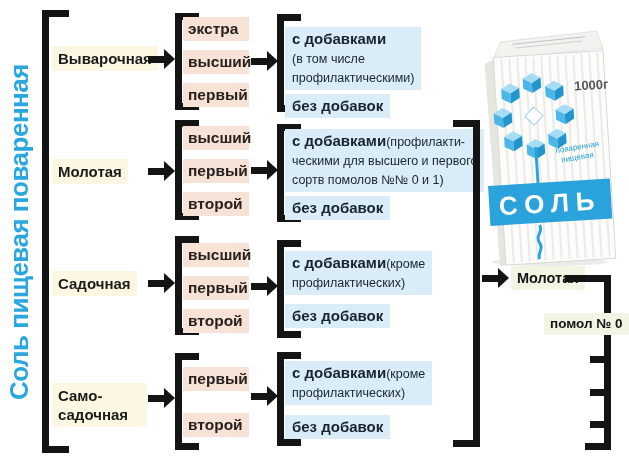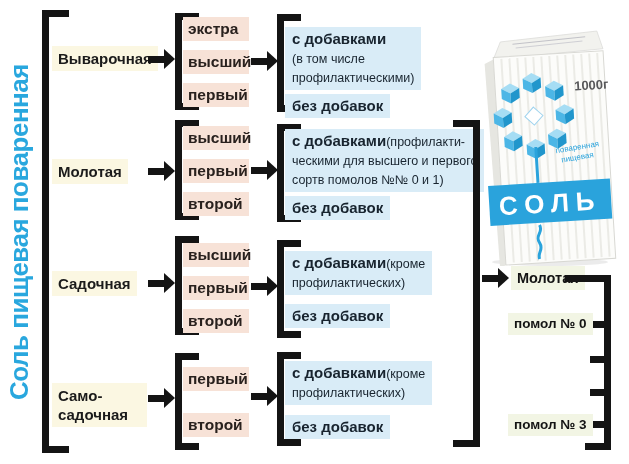--- a/index.html
+++ b/index.html
@@ -13,21 +13,21 @@
   .grade{position:absolute;width:61px;background:#f7e2d7;color:#29211e;font-weight:bold;
          font-size:15.5px;line-height:20px;padding:2px 0 2px 5px;}
   .addwith{position:absolute;background:#d9ecf7;color:#18242f;padding:3px 7px;line-height:17px;}
   .addwith .lead{font-weight:bold;font-size:15px;}
   .addwith .note{font-size:12.5px;white-space:pre-line;}
   .addwithout{position:absolute;background:#d9ecf7;color:#18242f;font-weight:bold;
               font-size:15px;line-height:18px;padding:3px 7px;}
   .ground{position:absolute;background:#f2f5e4;color:#141414;font-weight:bold;
           font-size:14.5px;line-height:18px;padding:3px 6px;}
   .grind{position:absolute;background:#f2f5e4;color:#141414;font-weight:bold;
-         font-size:13.5px;line-height:16px;padding:3px 6px;}
+         font-size:13.5px;line-height:16px;padding:3px 6px;margin-left:36px;}
   .arrow{position:absolute;width:27px;height:21px;}
   .arrow .shaft{position:absolute;left:0;right:10px;top:7px;height:7px;background:#141414;}
   .arrow .head{position:absolute;right:0;top:0;width:0;height:0;
                border-left:11px solid #141414;border-top:10px solid transparent;
                border-bottom:10px solid transparent;}
 </style>
 </head>
 <body>
 
 <div id="stage">
@@ -148,21 +148,20 @@
 
   <div class="bar" style="left:565px;top:275px;width:46px;height:7px;"></div>
   <div class="bar" style="left:604px;top:275px;width:7px;height:175px;"></div>
   <div class="bar" style="left:585px;top:443px;width:26px;height:7px;"></div>
   <div class="bar" style="left:590px;top:321px;width:16px;height:7px;"></div>
   <div class="bar" style="left:590px;top:356px;width:16px;height:7px;"></div>
   <div class="bar" style="left:590px;top:389px;width:16px;height:7px;"></div>
   <div class="bar" style="left:590px;top:421px;width:16px;height:7px;"></div>
 
   <div class="grind" style="left:508px;top:313px;">помол № 0</div>
-  <div class="grind" style="left:508px;top:414px;">помол № 3</div>
 
   <svg style="position:absolute;left:474px;top:18px;" width="154" height="248" viewBox="0 0 154 248">
     <ellipse cx="76" cy="244" rx="58" ry="4" fill="rgba(0,0,0,0.08)"></ellipse>
     <g transform="rotate(-3.5 78 132)">
       <polygon points="16,42 25,38 25,244 19,247" fill="#e6e6e1"></polygon>
       <polygon points="25,38 135,34 130,16 33,21" fill="#f2f2ee" stroke="#dddddb" stroke-width="0.8"></polygon>
       <line x1="45" y1="24" x2="118" y2="21" stroke="#c2c2c8" stroke-width="1"></line>
       <line x1="48" y1="28" x2="115" y2="25" stroke="#cfcfd4" stroke-width="1"></line>
       <rect x="25" y="36" width="110" height="208" fill="#fcfcfa" stroke="#d8d8d3" stroke-width="1"></rect>
       <g stroke="#ebebe6" stroke-width="2">

